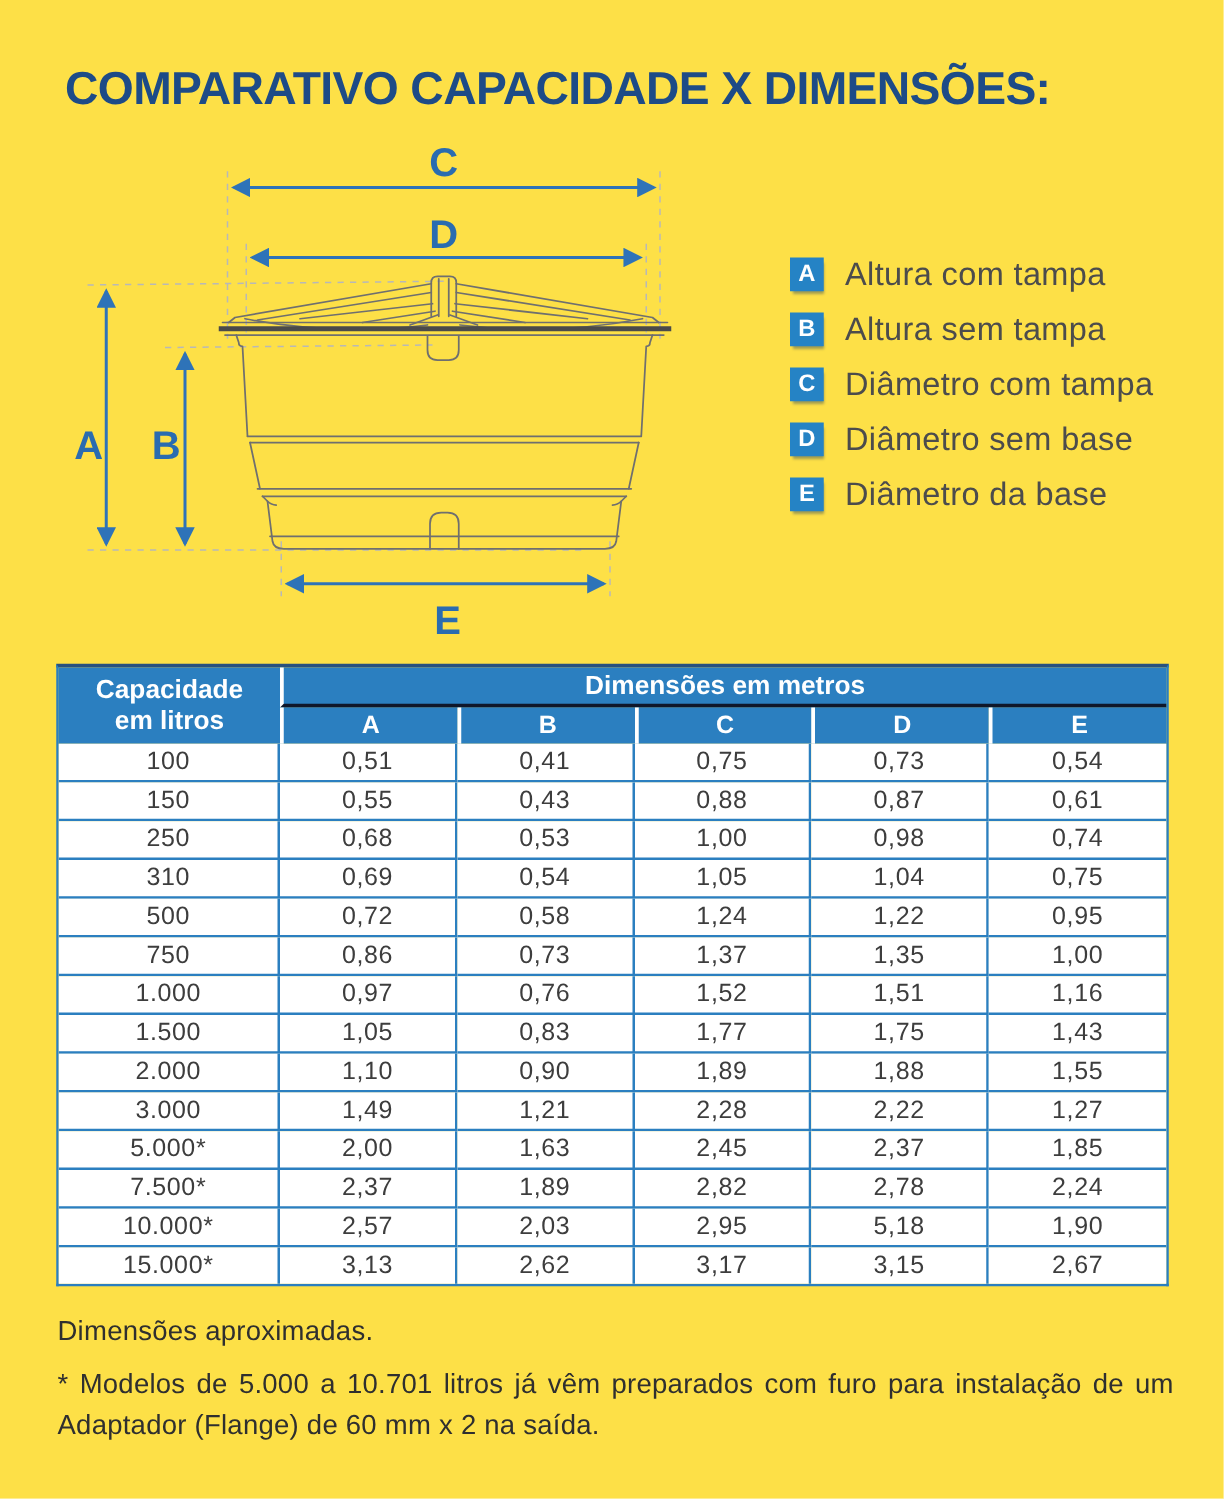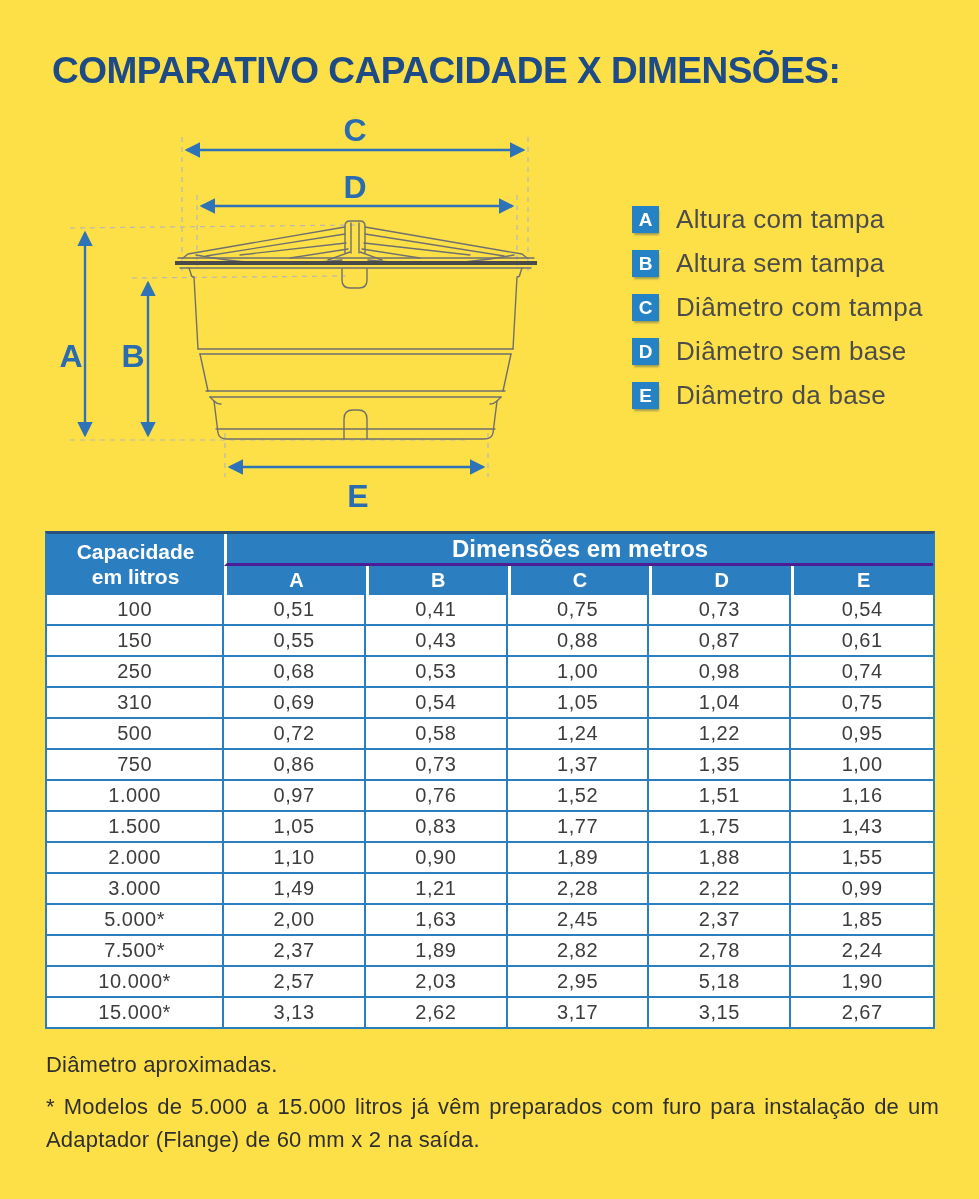--- a/index.html
+++ b/index.html
@@ -27,21 +27,21 @@
 
   
   .table-wrap {
     position:absolute; left:45px; top:531px; width:890px; box-sizing:border-box;
     border:2px solid #2b7fc0; border-top:3px solid #28517e;
   }
   table.dims { width:100%; border-collapse:separate; border-spacing:0; table-layout:fixed; }
   thead th { background:#2b7fc0; color:#ffffff; font-weight:700; text-align:center; padding:0; }
   th.capacity-header { font-size:21px; line-height:1.15; height:61px; }
   th.capacity-header span { display:block; }
-  th.group-header { font-size:24px; height:29px; border-left:3px solid #fff; border-bottom:3px solid #4c1d95; }
+  th.group-header { font-size:21px; height:29px; border-left:3px solid #fff; border-bottom:3px solid #0f172a; }
   th.dim-header   { font-size:20px; height:29px; border-left:3px solid #fff; }
   tbody td {
     height:29px; text-align:center; font-size:20px; color:#3d3d3d; letter-spacing:.5px;
     background:#fff; border-right:2px solid #2b7fc0; border-bottom:2px solid #2b7fc0; padding:0;
   }
   tbody td:last-child { border-right:none; }
   tbody tr:last-child td { border-bottom:none; }
 
   
   .note1 { position:absolute; left:46px; top:1052px; margin:0; font-size:22px; color:#2f2f2f; letter-spacing:.2px; }
@@ -252,21 +252,21 @@
             <td>1,89</td>
             <td>1,88</td>
             <td>1,55</td>
           </tr>
           <tr>
             <td>3.000</td>
             <td>1,49</td>
             <td>1,21</td>
             <td>2,28</td>
             <td>2,22</td>
-            <td>0,99</td>
+            <td>1,27</td>
           </tr>
           <tr>
             <td>5.000*</td>
             <td>2,00</td>
             <td>1,63</td>
             <td>2,45</td>
             <td>2,37</td>
             <td>1,85</td>
           </tr>
           <tr>
@@ -290,16 +290,16 @@
             <td>3,13</td>
             <td>2,62</td>
             <td>3,17</td>
             <td>3,15</td>
             <td>2,67</td>
           </tr>
         </tbody>
     </table>
   </div>
 
-  <p class="note1">Diâmetro aproximadas.</p>
-  <p class="note2">* Modelos de 5.000 a 15.000 litros já vêm preparados com furo para instalação de um Adaptador (Flange) de 60 mm x 2 na saída.</p>
+  <p class="note1">Dimensões aproximadas.</p>
+  <p class="note2">* Modelos de 5.000 a 10.701 litros já vêm preparados com furo para instalação de um Adaptador (Flange) de 60 mm x 2 na saída.</p>
 
 </div>
 
 </body></html>

